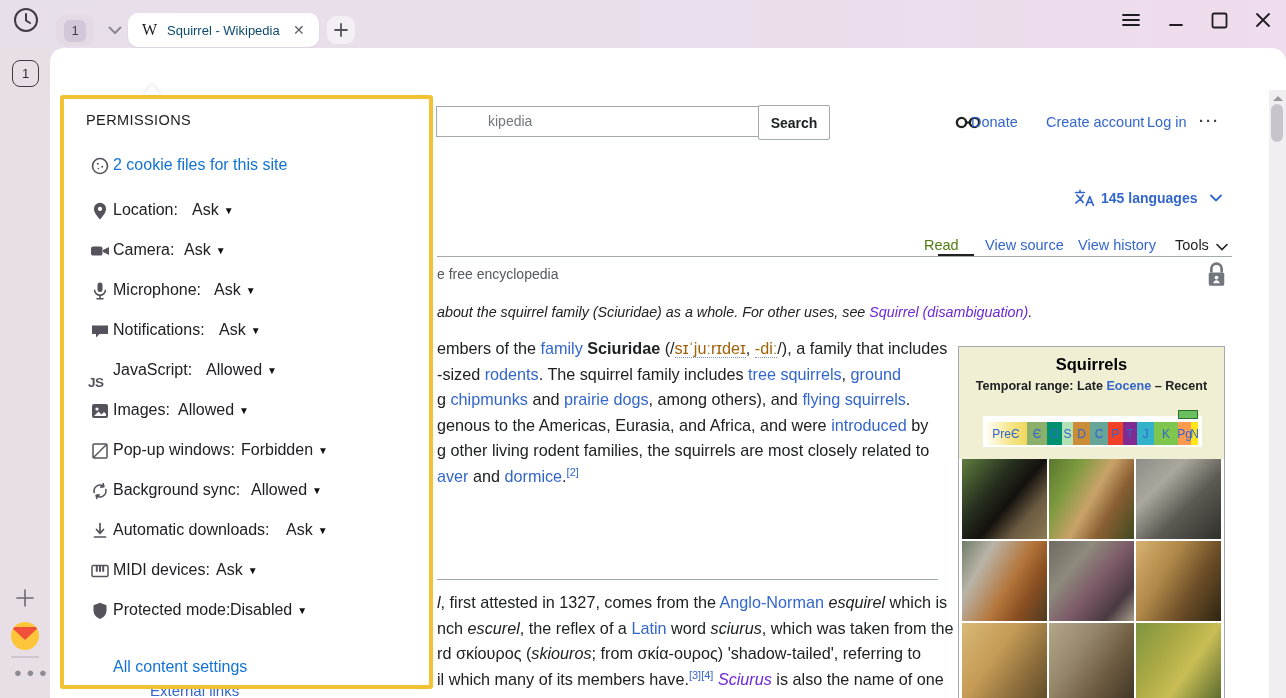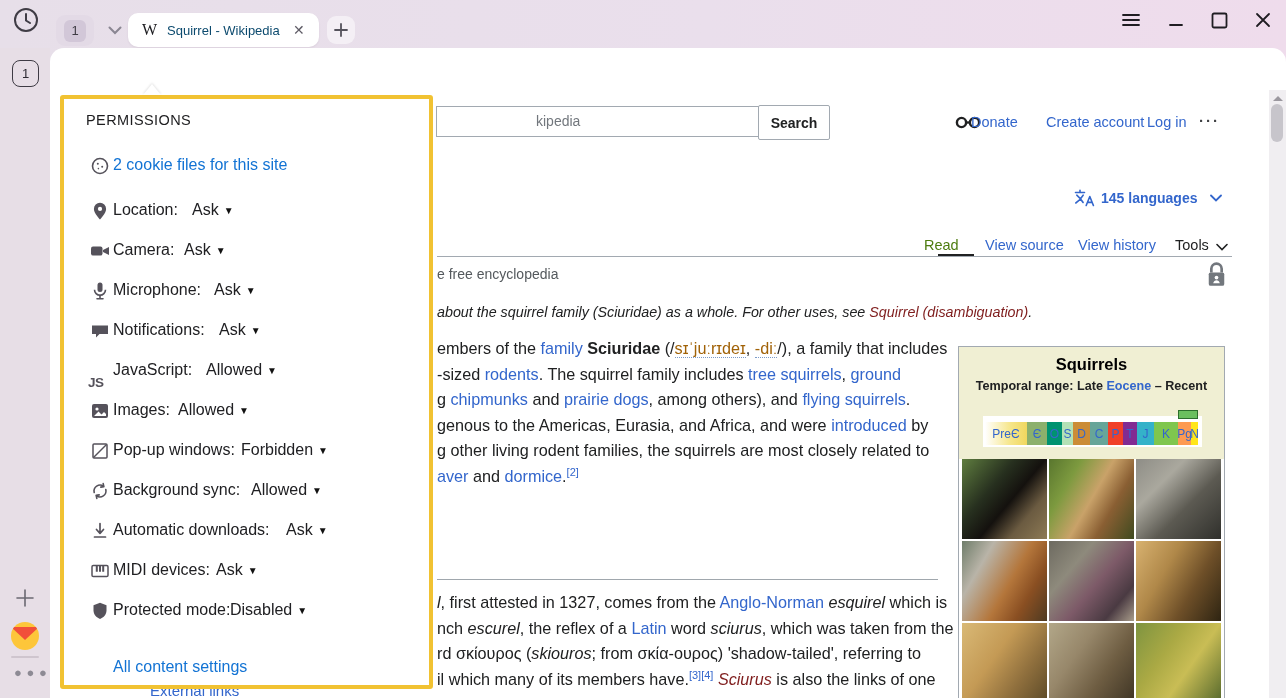--- a/index.html
+++ b/index.html
@@ -43,40 +43,40 @@
 
   
   .content{left:50px;top:90px;width:1219px;height:608px;background:#fff;}
   .scrollbar{left:1269px;top:90px;width:17px;height:608px;background:#f0eef1;}
   .sc-arrow{left:4px;top:6px;width:0;height:0;border-left:5px solid transparent;border-right:5px solid transparent;border-bottom:5px solid #9b989f;}
   .sc-thumb{left:2px;top:14px;width:12px;height:38px;border-radius:6px;background:#c7c5cb;}
 
   
   .w-link{color:#3366cc;text-decoration:none;}
   .search-input{left:386px;top:16px;width:372px;height:29px;border:1px solid #a2a9b1;background:#fff;font-size:14px;color:#72777d;line-height:29px;padding-left:2px;box-sizing:content-box;overflow:hidden;}
-  .search-input .frag{position:absolute;left:51px;margin-left:48px;}
+  .search-input .frag{position:absolute;left:51px;}
   .search-btn{left:708px;top:15px;width:70px;height:33px;border:1px solid #a2a9b1;background:#fff;font-weight:bold;font-size:14px;color:#202122;display:flex;align-items:center;justify-content:center;border-radius:2px;}
   .hdr-link{top:24px;font-size:14.5px;}
   .hdr-dots{left:1149px;top:22px;color:#404244;font-size:15px;letter-spacing:2px;font-weight:bold;}
   .lang-label{left:1051px;top:100px;font-weight:bold;font-size:14px;color:#3366cc;}
   .pg-tab{top:147px;font-size:14.5px;}
   .read-underline{left:888px;top:164px;width:36px;height:2.3px;background:#202122;}
   .tabs-rule{left:387px;top:166px;width:795px;height:1px;background:#a2a9b1;}
   .tagline{left:387px;top:176px;font-size:14px;color:#54595d;}
   .hatnote{left:387px;top:214px;font-size:14.3px;color:#202122;white-space:nowrap;}
   .para{font-size:16.2px;line-height:25.6px;color:#202122;white-space:nowrap;}
   .p1{left:387px;top:246px;}
   .p2{left:387px;top:500px;}
   .sect-rule{left:387px;top:489px;width:501px;height:1px;background:#a0a7ad;}
   .toc-frag{left:100px;top:592px;font-size:15px;color:#3366cc;}
   .seg-p{}
   .seg-a{color:#3366cc;}
   .seg-b{font-weight:bold;}
   .seg-i{font-style:italic;}
-  .seg-ia{font-style:italic;color:#7f1d1d;}
+  .seg-ia{font-style:italic;color:#6d28d9;}
   .seg-ba{font-weight:bold;color:#3366cc;}
   .seg-sup{color:#3366cc;font-size:11px;vertical-align:super;line-height:0;}
   .seg-ipa{color:#a16207;border-bottom:1px dotted #7a9ac9;}
 
   
   .infobox{left:908px;top:256px;width:265px;height:460px;border:1px solid #a2a9b1;background:#fff;}
   .ib-head{position:absolute;left:0;top:0;width:100%;height:112px;background:#f0efd3;}
   .ib-title{position:absolute;left:0;top:8px;width:100%;text-align:center;font-size:16.5px;font-weight:bold;color:#000;}
   .ib-temporal{position:absolute;left:0;top:32px;width:100%;text-align:center;font-size:12.6px;font-weight:bold;color:#202122;white-space:nowrap;}
   .tl-strip{position:absolute;left:24px;top:69px;width:219px;height:31px;background:#fff;}
@@ -278,21 +278,21 @@
       <div><span class="seg-p">g other living rodent families, the squirrels are most closely related to</span></div>
       <div><span class="seg-a">aver</span><span class="seg-p"> and </span><span class="seg-a">dormice</span><span class="seg-p">.</span><span class="seg-sup">[2]</span></div>
     </div>
 
     <div class="abs sect-rule"></div>
 
     <div class="abs para p2">
       <div><span class="seg-i">l</span><span class="seg-p">, first attested in 1327, comes from the </span><span class="seg-a">Anglo-Norman</span><span class="seg-p"> </span><span class="seg-i">esquirel</span><span class="seg-p"> which is</span></div>
       <div><span class="seg-p">nch </span><span class="seg-i">escurel</span><span class="seg-p">, the reflex of a </span><span class="seg-a">Latin</span><span class="seg-p"> word </span><span class="seg-i">sciurus</span><span class="seg-p">, which was taken from the</span></div>
       <div><span class="seg-p">rd σκίουρος (</span><span class="seg-i">skiouros</span><span class="seg-p">; from σκία-ουρος) 'shadow-tailed', referring to</span></div>
-      <div><span class="seg-p">il which many of its members have.</span><span class="seg-sup">[3][4]</span><span class="seg-p"> </span><span class="seg-ia">Sciurus</span><span class="seg-p"> is also the links of one</span></div>
+      <div><span class="seg-p">il which many of its members have.</span><span class="seg-sup">[3][4]</span><span class="seg-p"> </span><span class="seg-ia">Sciurus</span><span class="seg-p"> is also the name of one</span></div>
     </div>
 
     <span class="abs toc-frag">External links</span>
 
     <div class="abs infobox">
       <div class="ib-head">
         <div class="ib-title">Squirrels</div>
         <div class="ib-temporal"><span class="seg-b">Temporal range: Late </span><span class="seg-ba">Eocene</span><span class="seg-b"> – Recent</span></div>
         <div class="tl-strip"></div>
         <div class="timeline">

